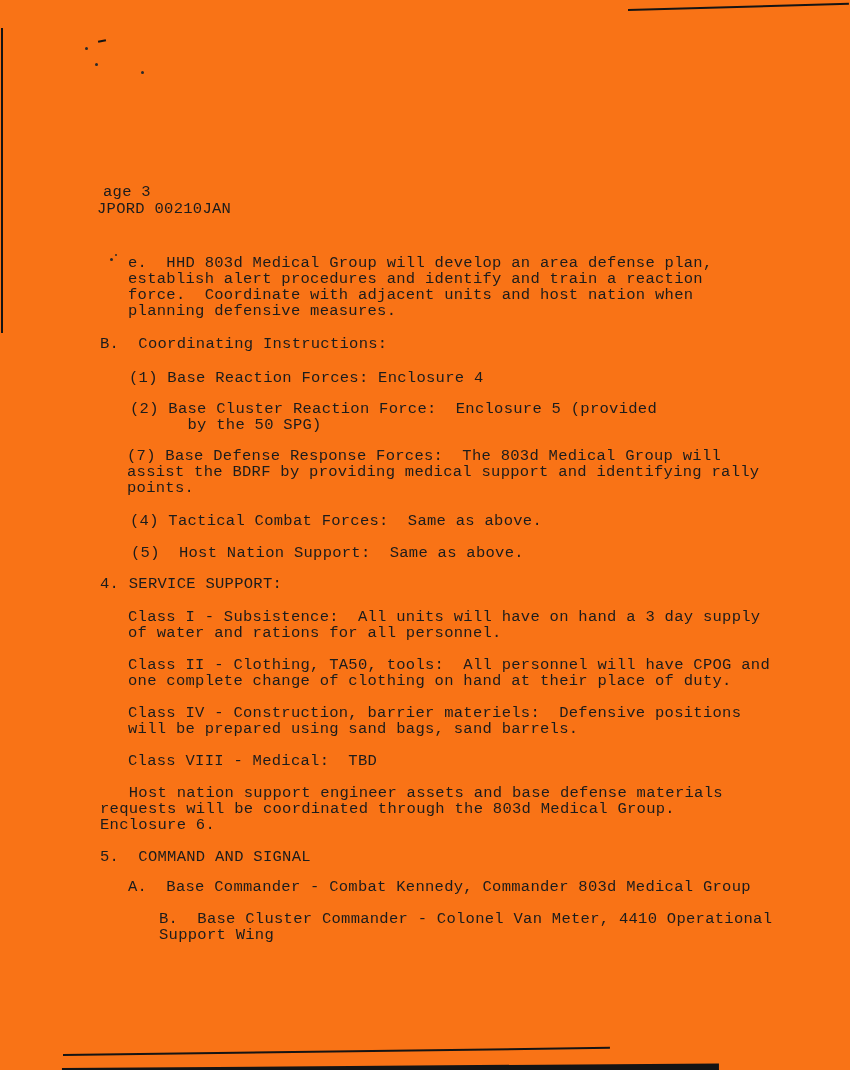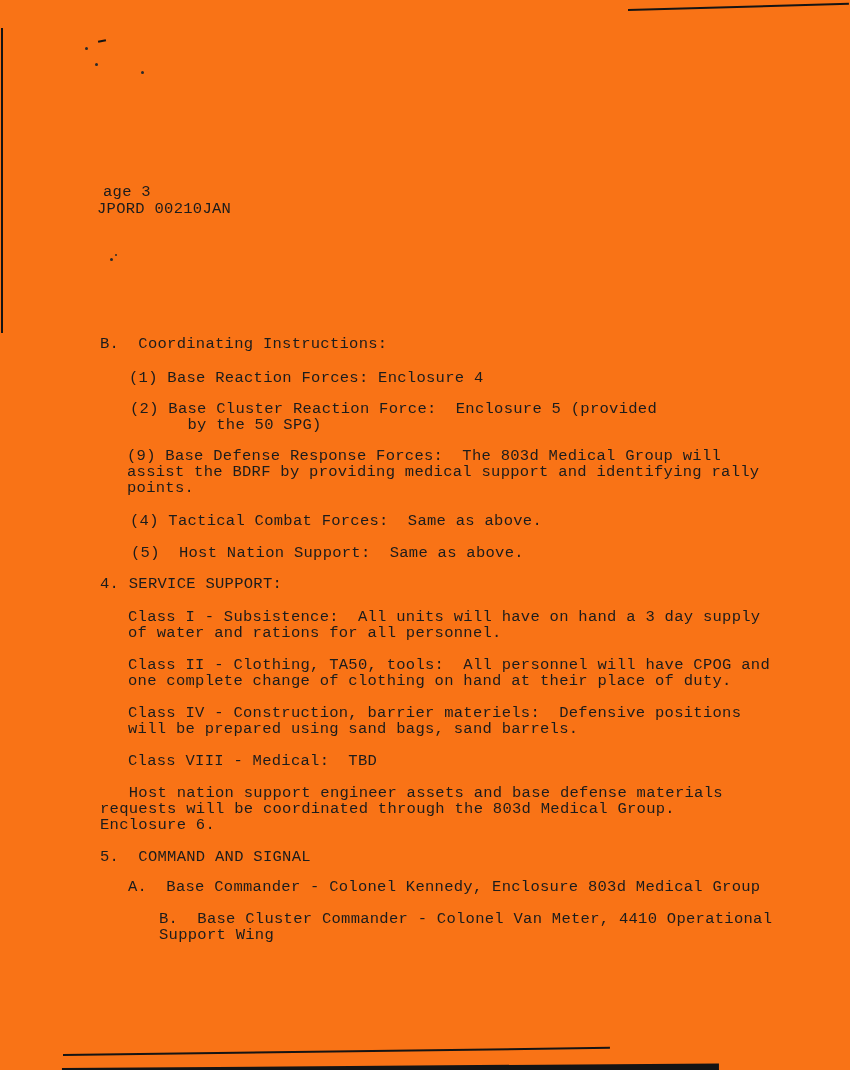--- a/index.html
+++ b/index.html
@@ -46,29 +46,33 @@
   <div class="speck" style="left:95px; top:63px; width:3px; height:3px;"></div>
   <div class="speck" style="left:141px; top:71px; width:3px; height:3px;"></div>
   <div class="speck" style="left:110px; top:258px; width:3px; height:3px;"></div>
   <div class="speck" style="left:115px; top:254px; width:2px; height:2px;"></div>
   <div class="artifact" style="left:63px; top:1054px; width:547px; height:2px; transform:rotate(-0.75deg); transform-origin:left center;"></div>
   <div class="artifact" style="left:62px; top:1068px; width:657px; height:12px; transform:rotate(-0.4deg); transform-origin:left center;"></div>
 
   <div class="tb" style="left:103px; top:184px;">age 3</div>
   <div class="tb" style="left:97px; top:201px;">JPORD 00210JAN</div>
 
+  <div class="tb" style="left:128px; top:255px;">e.  HHD 803d Medical Group will develop an area defense plan,
+establish alert procedures and identify and train a reaction
+force.  Coordinate with adjacent units and host nation when
+planning defensive measures.</div>
 
   <div class="tb" style="left:100px; top:336px;">B.  Coordinating Instructions:</div>
 
   <div class="tb" style="left:129px; top:370px;">(1) Base Reaction Forces: Enclosure 4</div>
 
   <div class="tb" style="left:130px; top:401px;">(2) Base Cluster Reaction Force:  Enclosure 5 (provided
       by the 50 SPG)</div>
 
-  <div class="tb" style="left:127px; top:448px;">(9) Base Defense Response Forces:  The 803d Medical Group will
+  <div class="tb" style="left:127px; top:448px;">(7) Base Defense Response Forces:  The 803d Medical Group will
 assist the BDRF by providing medical support and identifying rally
 points.</div>
 
   <div class="tb" style="left:130px; top:513px;">(4) Tactical Combat Forces:  Same as above.</div>
 
   <div class="tb" style="left:119px; top:545px;margin-left:12px;">(5)  Host Nation Support:  Same as above.</div>
 
   <div class="tb" style="left:100px; top:576px;">4. SERVICE SUPPORT:</div>
 
   <div class="tb" style="left:128px; top:609px;">Class I - Subsistence:  All units will have on hand a 3 day supply
@@ -81,18 +85,18 @@
 
   <div class="tb" style="left:128px; top:705px;">Class IV - Construction, barrier materiels:  Defensive positions
 will be prepared using sand bags, sand barrels.</div>
 
   <div class="tb" style="left:100px; top:785px;">   Host nation support engineer assets and base defense materials
 requests will be coordinated through the 803d Medical Group.
 Enclosure 6.</div>
 
   <div class="tb" style="left:100px; top:849px;">5.  COMMAND AND SIGNAL</div>
 
-  <div class="tb" style="left:128px; top:879px;">A.  Base Commander - Colonel Kennedy, Enclosure 803d Medical Group</div>
+  <div class="tb" style="left:128px; top:879px;">A.  Base Commander - Combat Kennedy, Commander 803d Medical Group</div>
 
   <div class="tb" style="left:128px; top:911px;margin-left:31px;">B.  Base Cluster Commander - Colonel Van Meter, 4410 Operational
 Support Wing</div>
 
 </div>
 
 </body></html>

